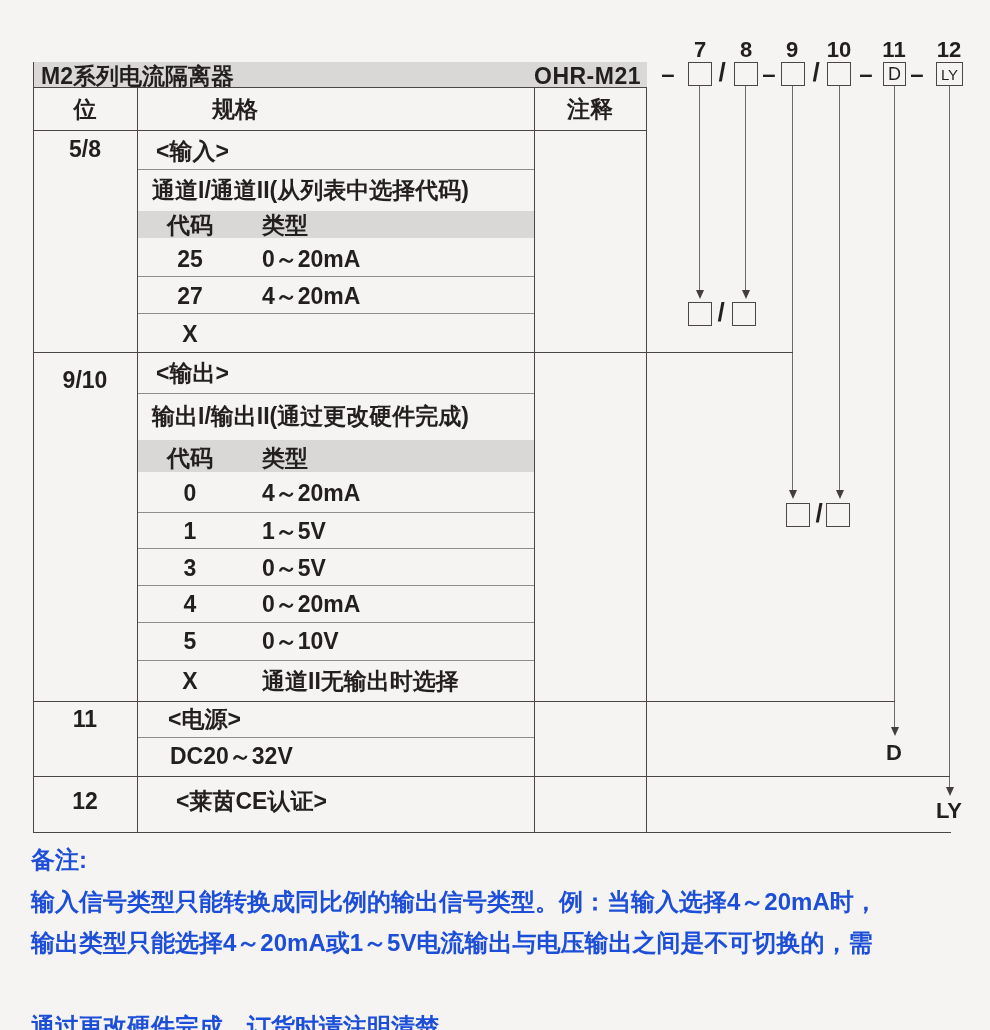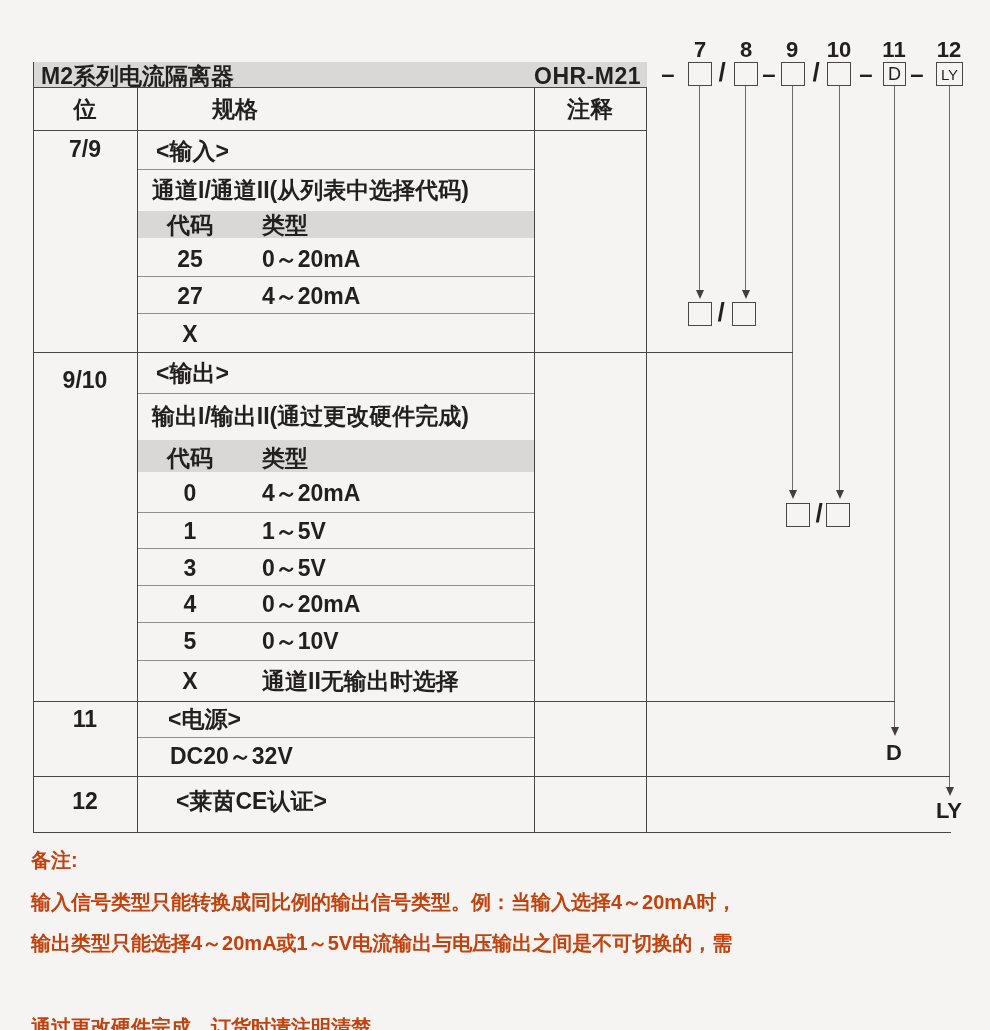--- a/index.html
+++ b/index.html
@@ -9,21 +9,21 @@
   .lnl{position:absolute;background:#918d8b;}
   .vd{position:absolute;width:1px;background:#6f6a69;}
   .band{position:absolute;background:#d9d8d7;}
   .txt{position:absolute;font-weight:bold;color:#231f1f;font-size:23px;line-height:24px;white-space:nowrap;}
   .ctr{text-align:center;}
   .box{position:absolute;width:24px;height:24px;border:1.5px solid #4b4645;box-sizing:border-box;background:transparent;
        display:flex;align-items:center;justify-content:center;}
   .box span{font-weight:normal;color:#231f1f;}
   .arr{position:absolute;width:0;height:0;border-left:4px solid transparent;border-right:4px solid transparent;border-top:9px solid #433e3d;}
   .lbl{position:absolute;color:#231f1f;font-size:22px;line-height:24px;font-weight:600;white-space:nowrap;}
-  .note{position:absolute;font-weight:bold;color:#c2410c;font-size:20px;line-height:26px;white-space:nowrap;}
+  .note{position:absolute;font-weight:bold;color:#1d4ed8;font-size:24px;line-height:26px;white-space:nowrap;}
 </style>
 </head>
 <body>
 
 <div class="page">
 
   <div class="band" style="left:33px;top:62px;width:614px;height:25px;"></div>
   <span class="txt" style="left:41px;top:64px;">M2系列电流隔离器</span>
   <span class="txt" style="left:534px;top:64px;letter-spacing:0.5px;">OHR-M21</span>
 
@@ -97,21 +97,21 @@
   <div class="lnl" style="left:138px;top:660px;width:396px;height:1px;"></div>
   <div class="lnl" style="left:138px;top:737px;width:396px;height:1px;"></div>
 
   <div class="band" style="left:138px;top:211px;width:396px;height:27px;"></div>
   <div class="band" style="left:138px;top:440px;width:396px;height:32px;"></div>
 
   <span class="txt ctr" style="left:33px;top:97px;width:104px;">位</span>
   <span class="txt" style="left:172px;top:97px;margin-left:40px;">规格</span>
   <span class="txt ctr" style="left:534px;top:97px;width:112px;">注释</span>
 
-  <span class="txt ctr" style="left:33px;top:137px;width:104px;">7/9</span>
+  <span class="txt ctr" style="left:33px;top:137px;width:104px;">5/8</span>
   <span class="txt" style="left:156px;top:139px;">&lt;输入&gt;</span>
   <span class="txt" style="left:152px;top:178px;">通道I/通道II(从列表中选择代码)</span>
   <span class="txt ctr" style="left:137px;top:213px;width:106px;">代码</span>
   <span class="txt" style="left:262px;top:213px;">类型</span>
   <span class="txt ctr" style="left:137px;top:247px;width:106px;">25</span>
   <span class="txt" style="left:262px;top:247px;">0～20mA</span>
   <span class="txt ctr" style="left:137px;top:284px;width:106px;">27</span>
   <span class="txt" style="left:262px;top:284px;">4～20mA</span>
   <span class="txt ctr" style="left:137px;top:322px;width:106px;">X</span>
 

